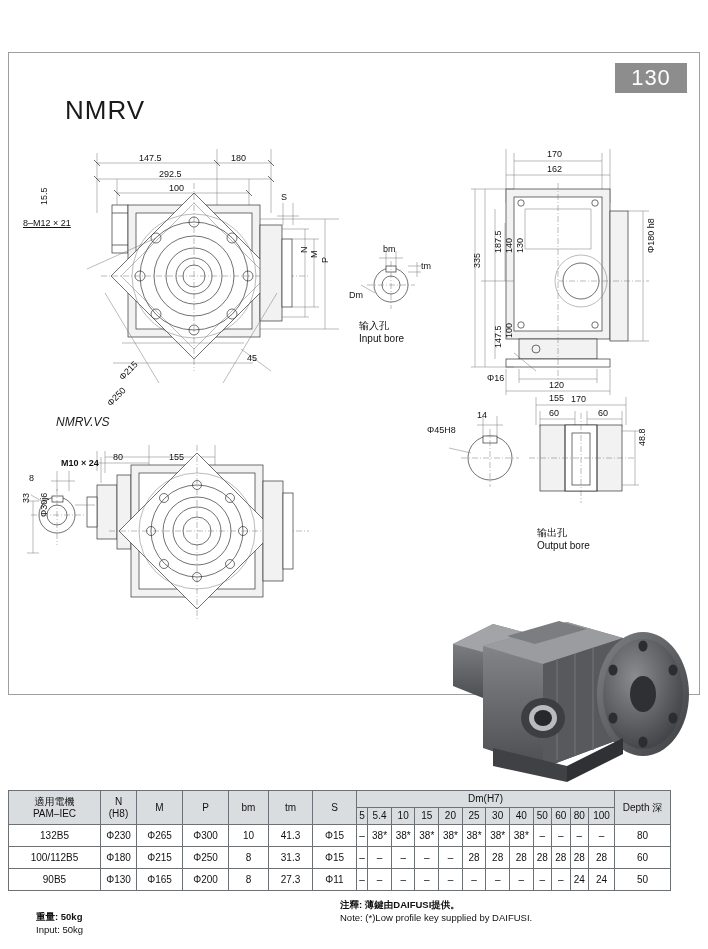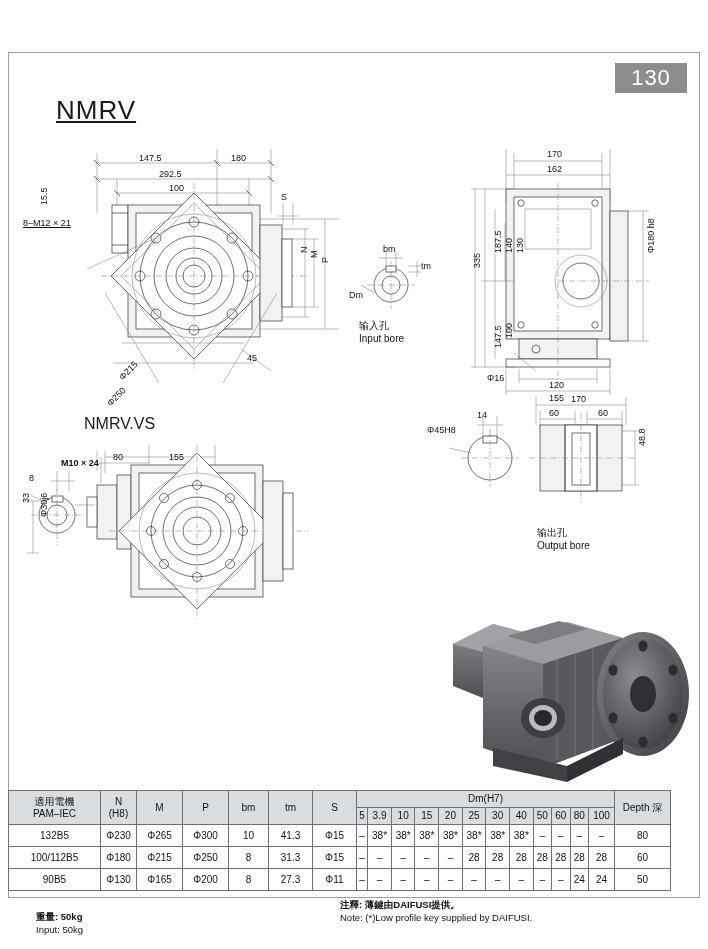--- a/index.html
+++ b/index.html
@@ -16,46 +16,46 @@
     position: absolute;
     left: 8px; top: 26px;
     font-size: 12px;
     color: #4c1d95;
     letter-spacing: .5px;
     margin-top: 26px;
   }
   .sheet {
     position: absolute;
     left: 8px; top: 52px;
-    width: 692px; height: 846px;
+    width: 692px; height: 643px;
     border: 1px solid #9aa0a6;
     background: #fff;
   }
   .size-badge {
     position: absolute;
     right: 12px; top: 10px;
     width: 72px; height: 30px;
     background: #8d8d8d;
     color: #fff;
     font-size: 22px;
     line-height: 30px;
     text-align: center;
     letter-spacing: 1px;
   }
   .model-title {
     position: absolute;
-    left: 47px; top: 42px;
+    left: 56px; top: 42px;
     font-size: 26px;
     letter-spacing: 1px;
-    text-decoration: underline;
   }
   .model-title-2 {
     position: absolute;
-    left: 75px; top: 362px;
-    font-size: 16px;
+    left: 47px; top: 362px;
+    font-size: 12px;
+    font-style: italic;
   }
   .cap {
     position: absolute;
     text-align: left;
     font-size: 10px;
     line-height: 13px;
     color: #111;
   }
   .dim {
     position: absolute;
@@ -515,21 +515,21 @@
       <th rowspan="2" style="width:46px;">M</th>
       <th rowspan="2" style="width:46px;">P</th>
       <th rowspan="2" style="width:40px;">bm</th>
       <th rowspan="2" style="width:44px;">tm</th>
       <th rowspan="2" style="width:44px;">S</th>
       <th colspan="12">Dm(H7)</th>
       <th rowspan="2" style="width:56px;">Depth 深</th>
     </tr>
     <tr>
       <th>5</th>
-      <th>3.9</th>
+      <th>5.4</th>
       <th>10</th>
       <th>15</th>
       <th>20</th>
       <th>25</th>
       <th>30</th>
       <th>40</th>
       <th>50</th>
       <th>60</th>
       <th>80</th>
       <th>100</th>

